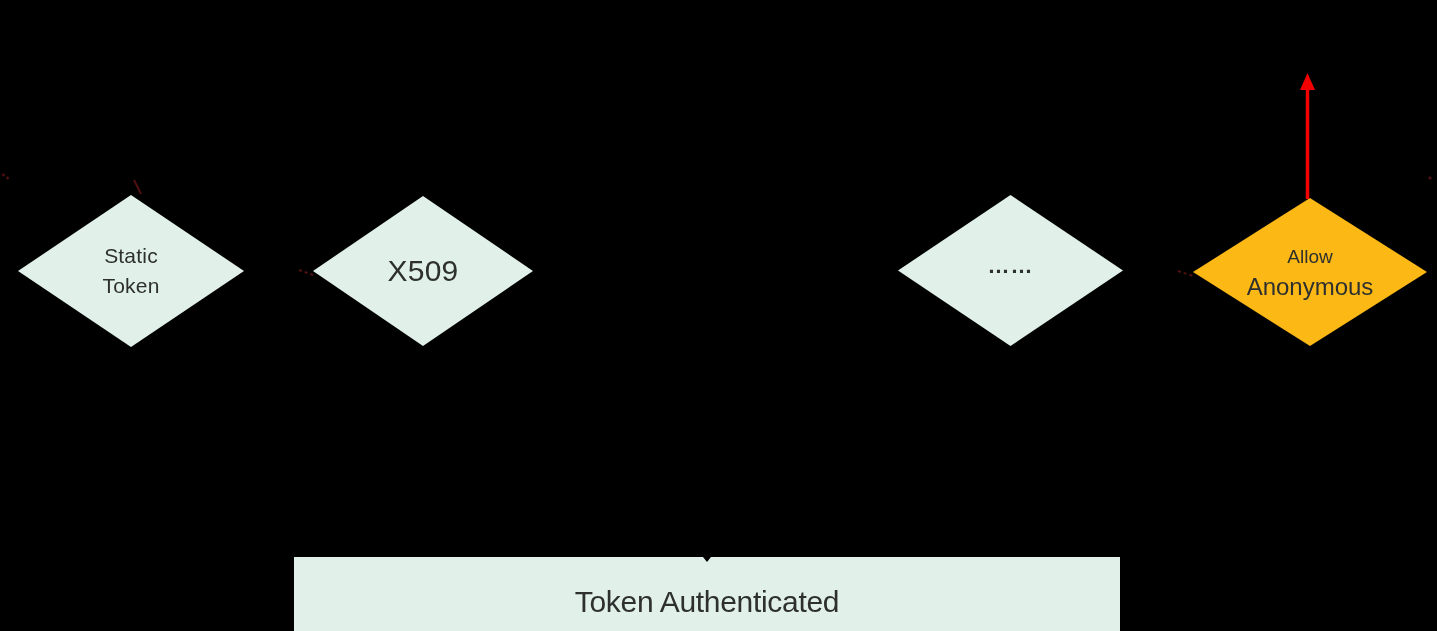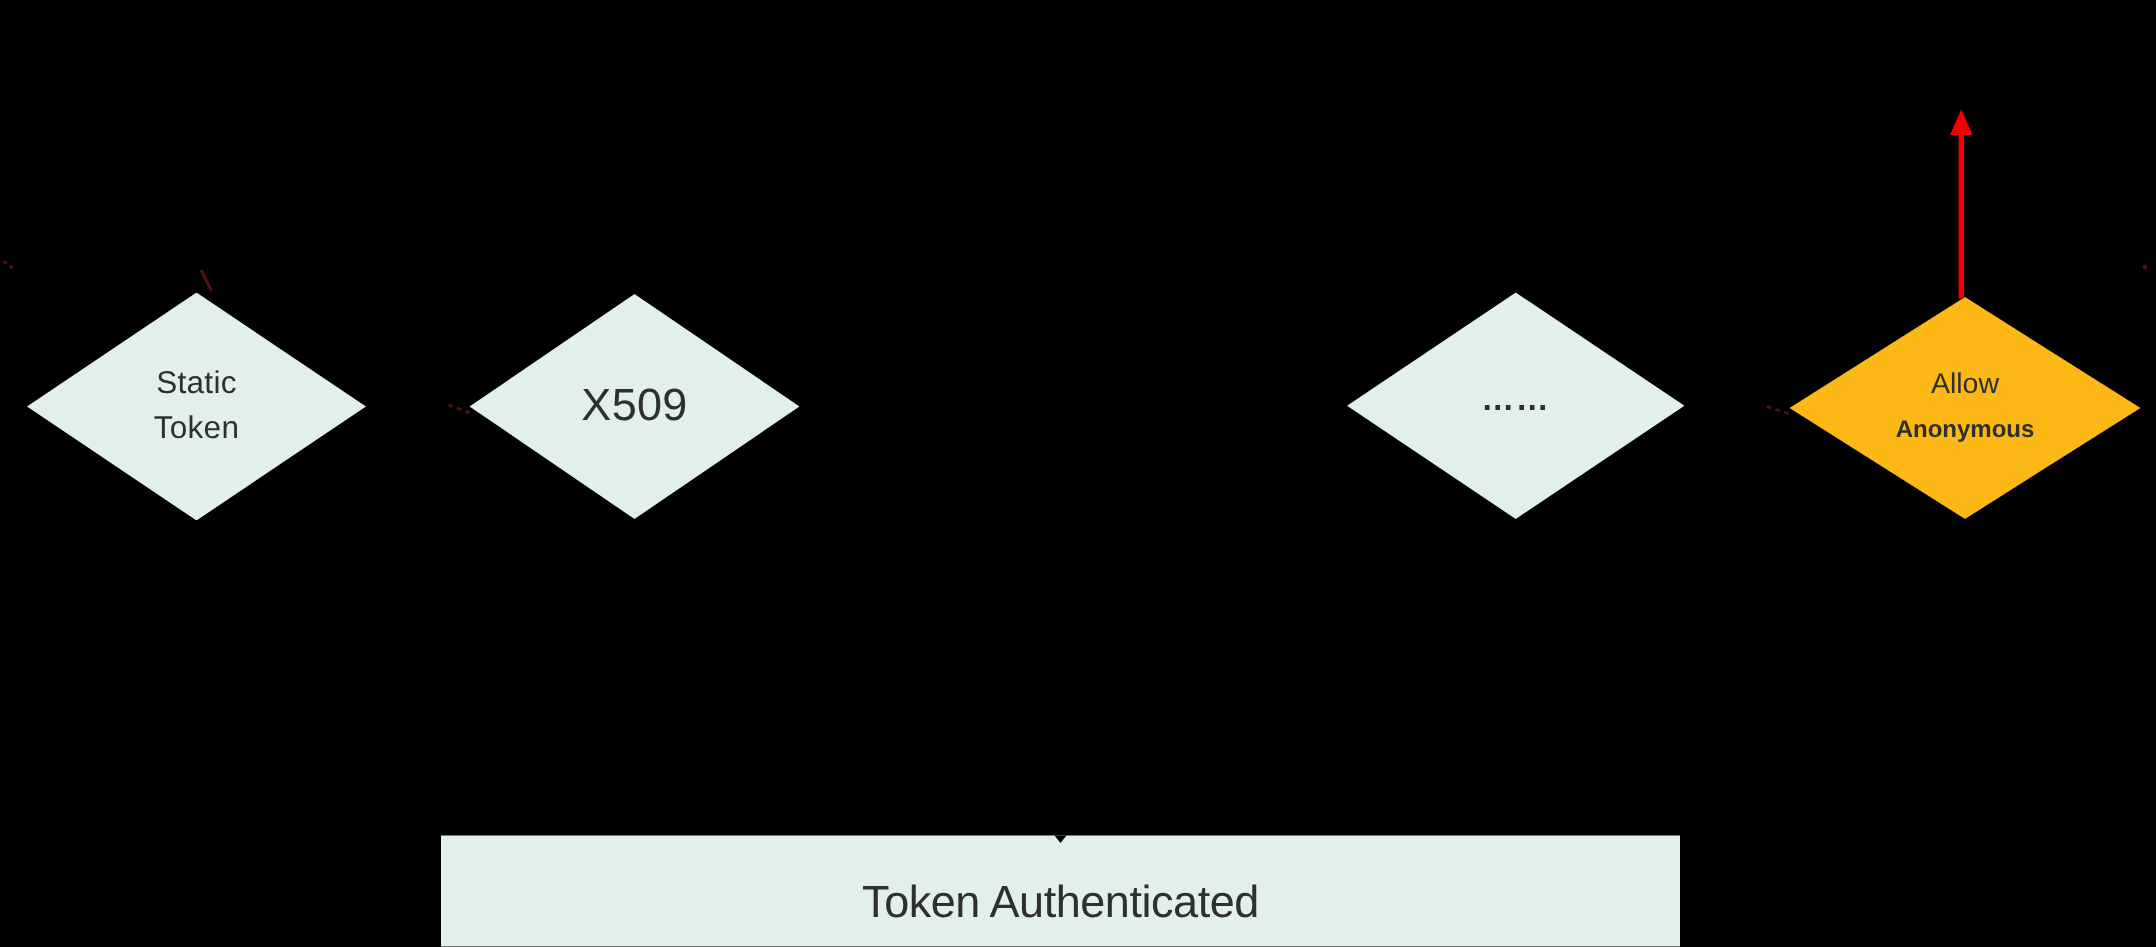--- a/index.html
+++ b/index.html
@@ -31,21 +31,21 @@
   .d-x509{left:313px;top:180px;width:220px;height:150px;}
   .d-extauth{left:610px;top:180px;width:216px;height:150px;}
   .d-ellipsis{left:898px;top:179px;width:225px;height:151px;}
   .d-anon{left:1193px;top:182px;width:234px;height:148px;}
 
   .line-a{font-size:21px;line-height:30px;letter-spacing:.2px;}
   .line-b{font-size:30px;line-height:30px;letter-spacing:.2px;}
   .line-c{font-size:19px;line-height:27px;letter-spacing:.1px;}
   .line-dots{font-size:22px;font-weight:700;letter-spacing:1px;transform:translateY(-5px);}
   .line-e1{font-size:19px;line-height:30px;text-align:right;}
-  .line-e2{font-size:16px;line-height:30px;font-weight:bold;}
+  .line-e2{font-size:24px;line-height:30px;}
 
   .result-box{
     position:absolute;left:294px;top:541px;width:826px;height:95px;
     background:var(--node_fill);
     display:flex;align-items:center;justify-content:center;
   }
   .result-label{
     font-size:30px;letter-spacing:-.3px;color:var(--node_text);
     transform:translateY(-3px);
   }

